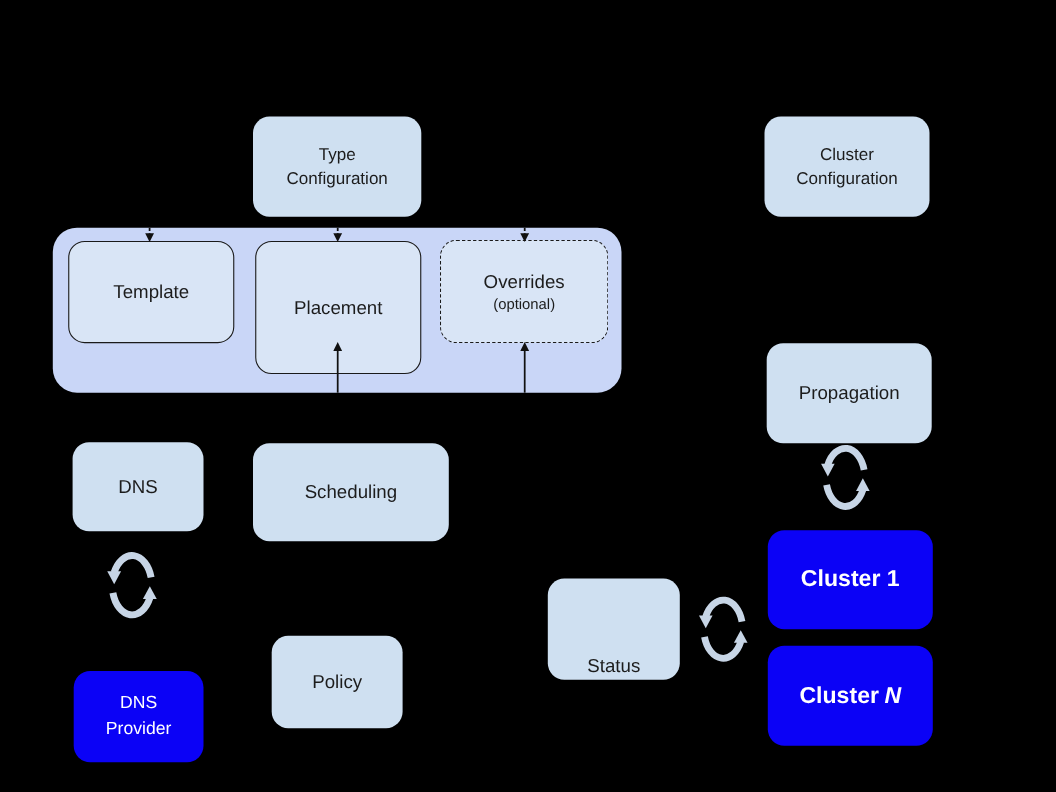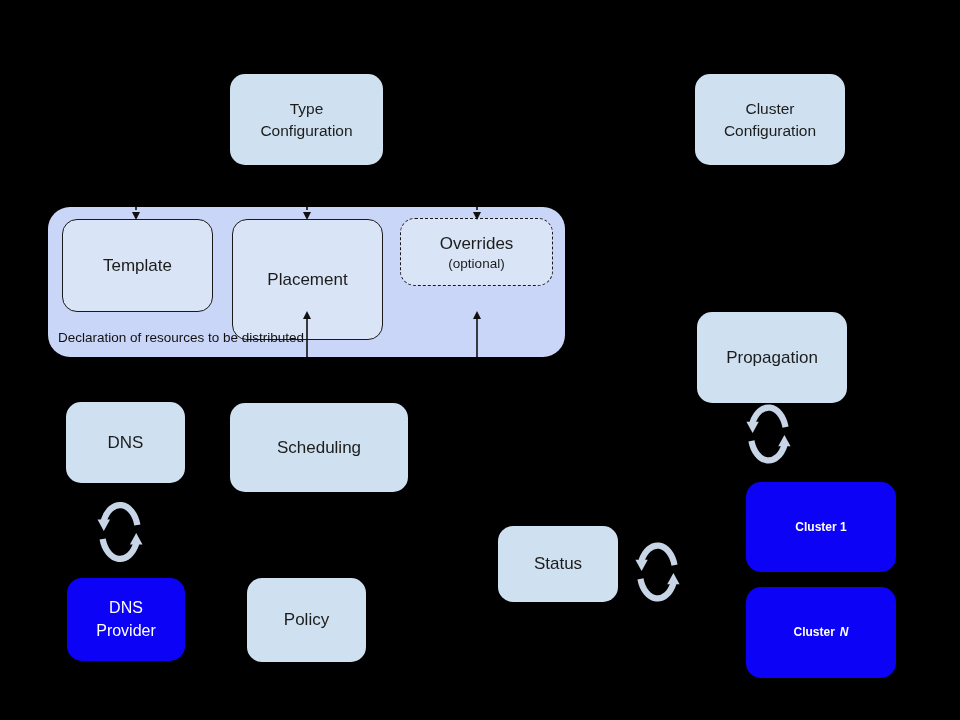--- a/index.html
+++ b/index.html
@@ -13,26 +13,26 @@
   .box{
     position:absolute;
     display:flex;flex-direction:column;align-items:center;justify-content:center;
     text-align:center;
     color:var(--text-dark,#1c1c1c);
     border-radius:15px;
     box-sizing:border-box;
     line-height:1.4;
   }
   .light{background:var(--light-box-fill,#cfe0f1);font-size:17px;}
-  .two-line{font-size:15.5px;}
+  .two-line{font-size:15.5px;margin-top:32px;}
   .blue{
     background:var(--blue-box-fill,#0b02f6);
     color:var(--text-light,#fff);
   }
-  .cluster{font-weight:bold;font-size:12px;margin-left:48px;}
+  .cluster{font-weight:bold;font-size:21px;}
   .cluster .lbl{display:flex;gap:5px;}
   .it{font-style:italic;}
   .container-box{
     position:absolute;
     left:48px;top:207px;width:517px;height:150px;
     background:var(--container-fill,#c9d6f7);
     border-radius:22px;
   }
   .inner{
     background:var(--inner-box-fill,#d9e5f6);
@@ -71,26 +71,25 @@
   <div class="container-box">
 
     <div class="box inner" style="left:14px;top:12px;width:151px;height:93px;">
       <span>Template</span>
     </div>
 
     <div class="box inner" style="left:184px;top:12px;width:151px;height:121px;">
       <span>Placement</span>
     </div>
 
-    <div class="box inner dashdot" style="left:352px;top:11px;width:153px;height:68px;">
+    <div class="box inner dashdot" style="left:352px;top:11px;width:153px;height:94px;">
       <span>Overrides</span>
       <span class="sub">(optional)</span>
     </div>
 
-    <div class="caption">Declaration of resources to be distributed</div>
 
     <svg class="arrow" style="left:82px;top:0;" width="12" height="14">
       <line x1="6" y1="0" x2="6" y2="7" stroke-dasharray="3,2"></line>
       <polygon points="2,5 10,5 6,13"></polygon>
     </svg>
     <svg class="arrow" style="left:253px;top:0;" width="12" height="14">
       <line x1="6" y1="0" x2="6" y2="7" stroke-dasharray="3,2"></line>
       <polygon points="2,5 10,5 6,13"></polygon>
     </svg>
     <svg class="arrow" style="left:423px;top:0;" width="12" height="14">
@@ -136,21 +135,21 @@
     <span>Propagation</span>
   </div>
 
   <svg class="sync" style="left:742px;top:397px;" width="53" height="74" viewBox="0 0 60 80">
     <path d="M 49.3 32.2 A 20 30 0 0 0 11.9 27.3"></path>
     <polygon points="5,26 19,26 12,39"></polygon>
     <path d="M 10.7 47.8 A 20 30 0 0 0 48.1 52.7"></path>
     <polygon points="41,54 55,54 48,41"></polygon>
   </svg>
 
-  <div class="box light" style="left:498px;top:526px;width:120px;height:76px;">
+  <div class="box light" style="left:498px;top:526px;width:120px;height:92px;justify-content:flex-end;">
     <span>Status</span>
   </div>
 
   <svg class="sync" style="left:631px;top:536px;" width="53" height="72" viewBox="0 0 60 80">
     <path d="M 49.3 32.2 A 20 30 0 0 0 11.9 27.3"></path>
     <polygon points="5,26 19,26 12,39"></polygon>
     <path d="M 10.7 47.8 A 20 30 0 0 0 48.1 52.7"></path>
     <polygon points="41,54 55,54 48,41"></polygon>
   </svg>
 

